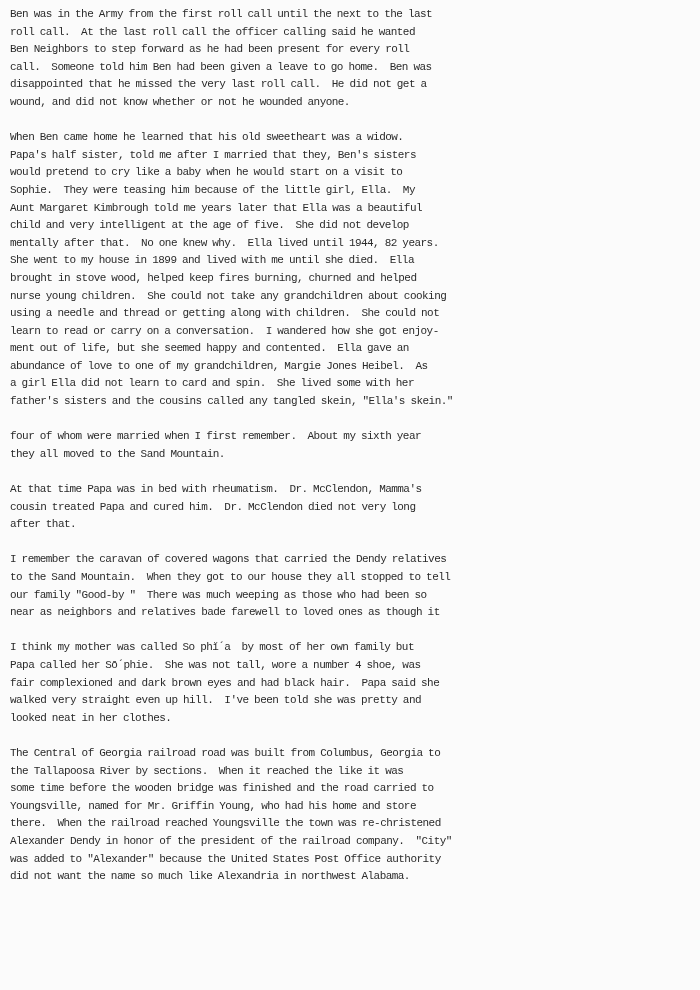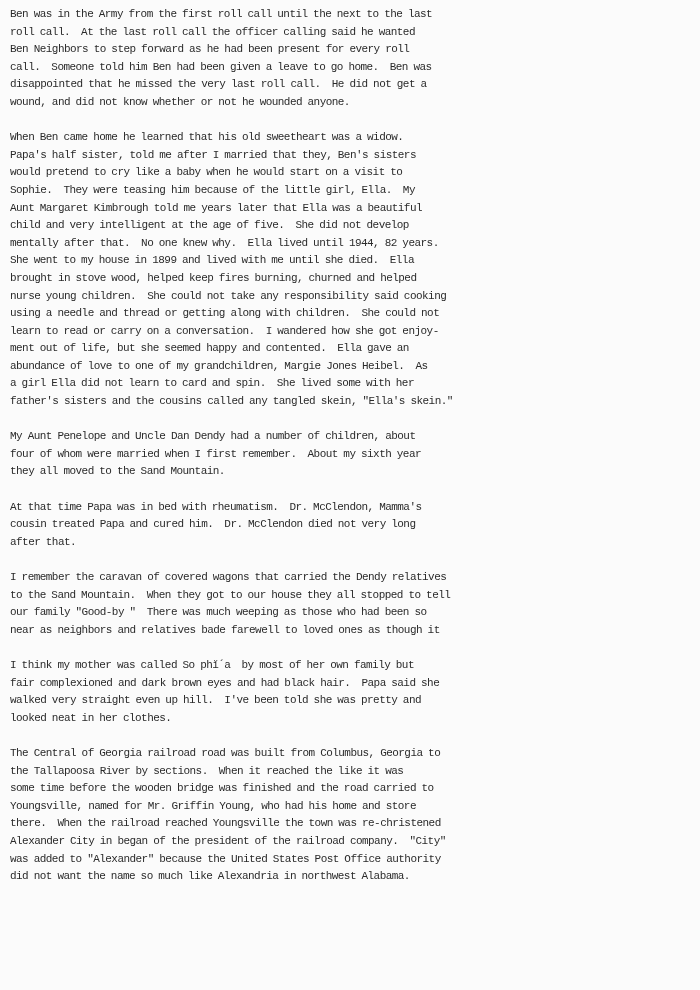--- a/index.html
+++ b/index.html
@@ -50,59 +50,59 @@
   <div class="para">
     <span class="line">When Ben came home he learned that his old sweetheart was a widow.</span>
     <span class="line">Papa's half sister, told me after I married that they, Ben's sisters</span>
     <span class="line">would pretend to cry like a baby when he would start on a visit to</span>
     <span class="line">Sophie.  They were teasing him because of the little girl, Ella.  My</span>
     <span class="line">Aunt Margaret Kimbrough told me years later that Ella was a beautiful</span>
     <span class="line">child and very intelligent at the age of five.  She did not develop</span>
     <span class="line">mentally after that.  No one knew why.  Ella lived until 1944, 82 years.</span>
     <span class="line">She went to my house in 1899 and lived with me until she died.  Ella</span>
     <span class="line">brought in stove wood, helped keep fires burning, churned and helped</span>
-    <span class="line">nurse young children.  She could not take any responsibility said cooking</span>
+    <span class="line">nurse young children.  She could not take any grandchildren about cooking</span>
     <span class="line">using a needle and thread or getting along with children.  She could not</span>
     <span class="line">learn to read or carry on a conversation.  I wandered how she got enjoy-</span>
     <span class="line">ment out of life, but she seemed happy and contented.  Ella gave an</span>
     <span class="line">abundance of love to one of my grandchildren, Margie Jones Heibel.  As</span>
     <span class="line">a girl Ella did not learn to card and spin.  She lived some with her</span>
     <span class="line">father's sisters and the cousins called any tangled skein, "Ella's skein."</span>
   </div>
 
   <div class="para">
-    <span class="line">My Aunt Penelope and Uncle Dan Dendy had a number of children, about</span>
     <span class="line">four of whom were married when I first remember.  About my sixth year</span>
     <span class="line">they all moved to the Sand Mountain.</span>
   </div>
 
   <div class="para">
     <span class="line">At that time Papa was in bed with rheumatism.  Dr. McClendon, Mamma's</span>
     <span class="line">cousin treated Papa and cured him.  Dr. McClendon died not very long</span>
     <span class="line">after that.</span>
   </div>
 
   <div class="para">
     <span class="line">I remember the caravan of covered wagons that carried the Dendy relatives</span>
     <span class="line">to the Sand Mountain.  When they got to our house they all stopped to tell</span>
     <span class="line">our family "Good-by "  There was much weeping as those who had been so</span>
     <span class="line">near as neighbors and relatives bade farewell to loved ones as though it</span>
   </div>
 
   <div class="para">
     <span class="line">I think my mother was called So phĭ´a  by most of her own family but</span>
+    <span class="line">Papa called her Sō´phie.  She was not tall, wore a number 4 shoe, was</span>
     <span class="line">fair complexioned and dark brown eyes and had black hair.  Papa said she</span>
     <span class="line">walked very straight even up hill.  I've been told she was pretty and</span>
     <span class="line">looked neat in her clothes.</span>
   </div>
 
   <div class="para">
     <span class="line">The Central of Georgia railroad road was built from Columbus, Georgia to</span>
     <span class="line">the Tallapoosa River by sections.  When it reached the like it was</span>
     <span class="line">some time before the wooden bridge was finished and the road carried to</span>
     <span class="line">Youngsville, named for Mr. Griffin Young, who had his home and store</span>
     <span class="line">there.  When the railroad reached Youngsville the town was re-christened</span>
-    <span class="line">Alexander City in began of the president of the railroad company.  "City"</span>
+    <span class="line">Alexander Dendy in honor of the president of the railroad company.  "City"</span>
     <span class="line">was added to "Alexander" because the United States Post Office authority</span>
     <span class="line">did not want the name so much like Alexandria in northwest Alabama.</span>
   </div>
 
 </div>
 
 </body></html>

